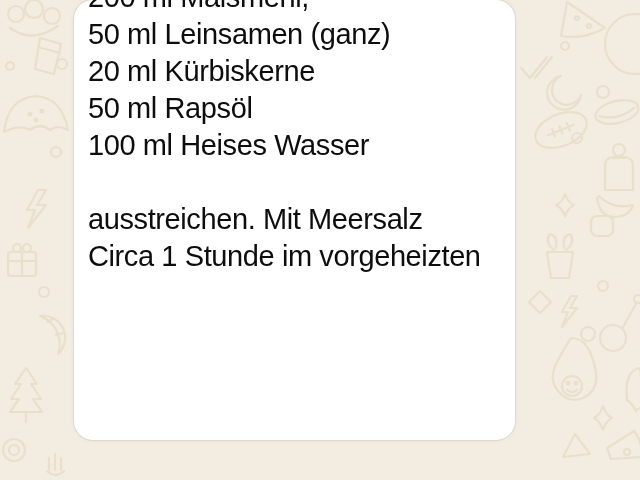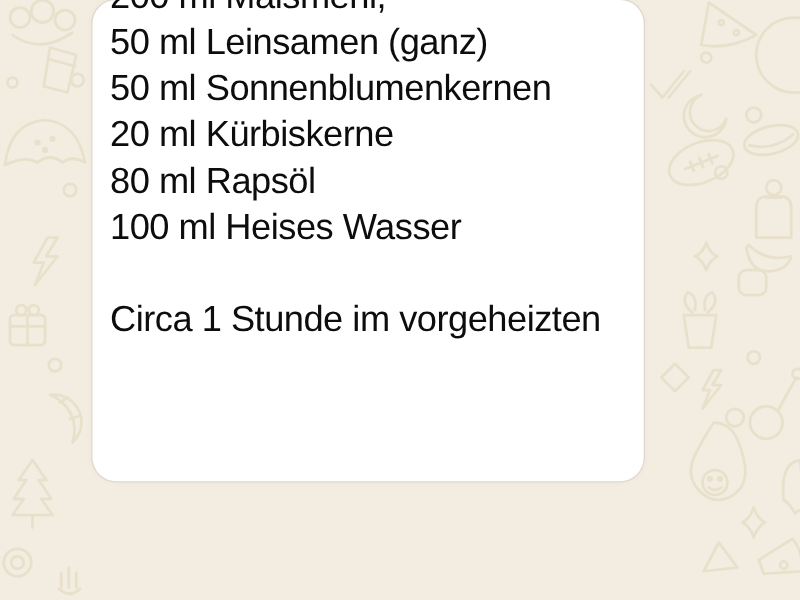--- a/index.html
+++ b/index.html
@@ -17,21 +17,21 @@
     height: 480px;
     pointer-events: none;
   }
   .doodle.left  { left: 0;    width: 74px;  }
   .doodle.right { left: 515px; width: 125px; }
   .bubble {
     position: absolute;
     left: 74px;
     top: 0;
     width: 441px;
-    height: 385px;
+    height: 440px;
     background: #ffffff;
     box-shadow: 0 0 0 1px rgba(120,110,90,0.12), 0 0 6px rgba(0,0,0,0.04);
     overflow: hidden;
     border-radius: 19px;
   }
   .msg {
     position: absolute;
     left: 14px;
     top: -21px;
     color: #0d0d0d;
@@ -178,22 +178,22 @@
       <g>
         <path d="M112,400 q-3,-30 13,-32 l5,44 q-5,-7 -9,-1 q-4,-8 -9,-11 z"></path>
       </g>
     </g>
   </svg>
 
   <div class="bubble">
     <div class="msg">
       <div class="msg-line">200 ml Maismehl,</div>
       <div class="msg-line">50 ml Leinsamen (ganz)</div>
-      <div class="msg-line">50 ml Sonnenblumenkernen</div>
       <div class="msg-line">20 ml Kürbiskerne</div>
-      <div class="msg-line">80 ml Rapsöl</div>
+      <div class="msg-line">50 ml Rapsöl</div>
       <div class="msg-line">100 ml Heises Wasser</div>
       <div class="msg-line"></div>
+      <div class="msg-line">ausstreichen. Mit Meersalz</div>
       <div class="msg-line">Circa 1 Stunde im vorgeheizten</div>
     </div>
   </div>
 
 </div>
 
 </body></html>

